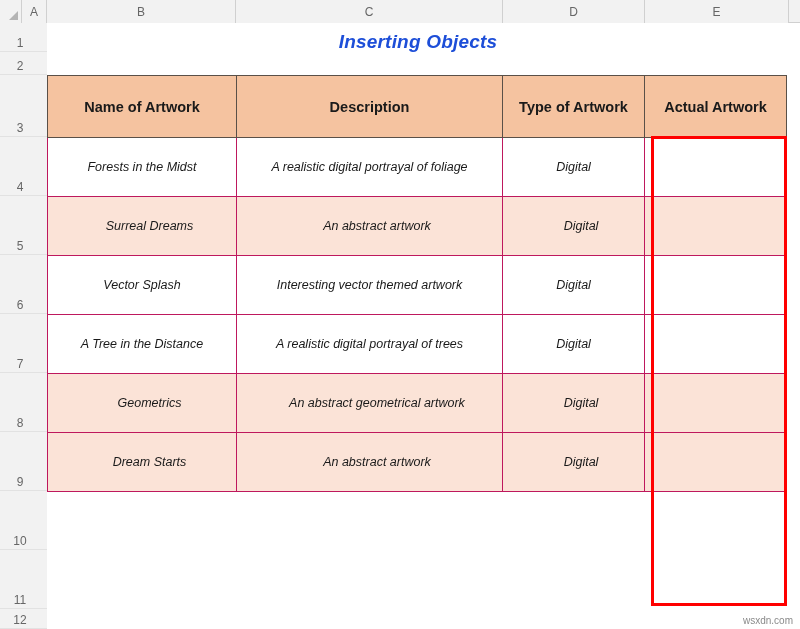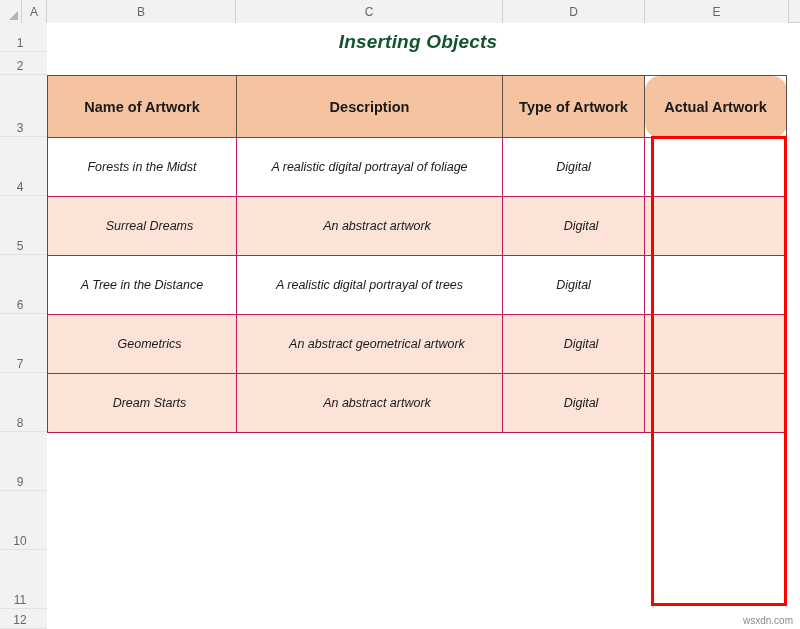--- a/index.html
+++ b/index.html
@@ -88,21 +88,21 @@
   #sheet-title {
     position: absolute;
     left: 48px; top: 24px;
     width: 740px; height: 36px;
     display: flex;
     align-items: center;
     justify-content: center;
     font-size: 19px;
     font-weight: bold;
     font-style: italic;
-    color: #14532d;
+    color: #1d4ed8;
     letter-spacing: 0.2px;
   }
 
   
   #artwork-table {
     position: absolute;
     left: 47px; top: 75px;
     width: 739px;
     border-collapse: collapse;
     table-layout: fixed;
@@ -127,21 +127,21 @@
     font-weight: normal;
     font-style: italic;
   }
   tr.band-light td { background: #ffffff; }
   tr.band-tint  td { background: #fbe3d7; padding-left: 15px; }
 
   
   .col-name { width: 189px; }
   .col-desc { width: 266px; }
   .col-type { width: 142px; }
-  .col-art  { width: 142px; border-radius: 15px; }
+  .col-art  { width: 142px; }
 
   
   #selection-outline {
     position: absolute;
     left: 651px; top: 136px;
     width: 136px; height: 470px;
     border: 3px solid #ff0000;
     pointer-events: none;
   }
 
@@ -204,20 +204,26 @@
         <td>Digital</td>
         <td></td>
       </tr>
       <tr class="band-tint">
         <td>Surreal Dreams</td>
         <td>An abstract artwork</td>
         <td>Digital</td>
         <td></td>
       </tr>
       <tr class="band-light">
+        <td>Vector Splash</td>
+        <td>Interesting vector themed artwork</td>
+        <td>Digital</td>
+        <td></td>
+      </tr>
+      <tr class="band-light">
         <td>A Tree in the Distance</td>
         <td>A realistic digital portrayal of trees</td>
         <td>Digital</td>
         <td></td>
       </tr>
       <tr class="band-tint">
         <td>Geometrics</td>
         <td>An abstract geometrical artwork</td>
         <td>Digital</td>
         <td></td>

